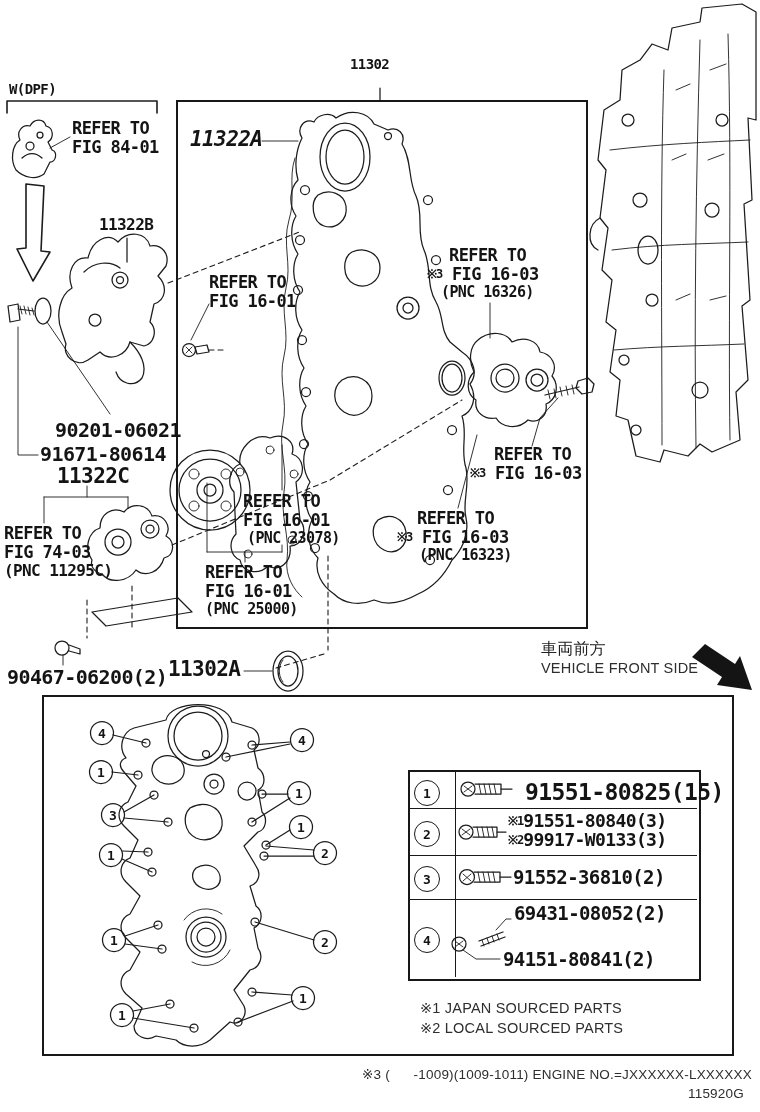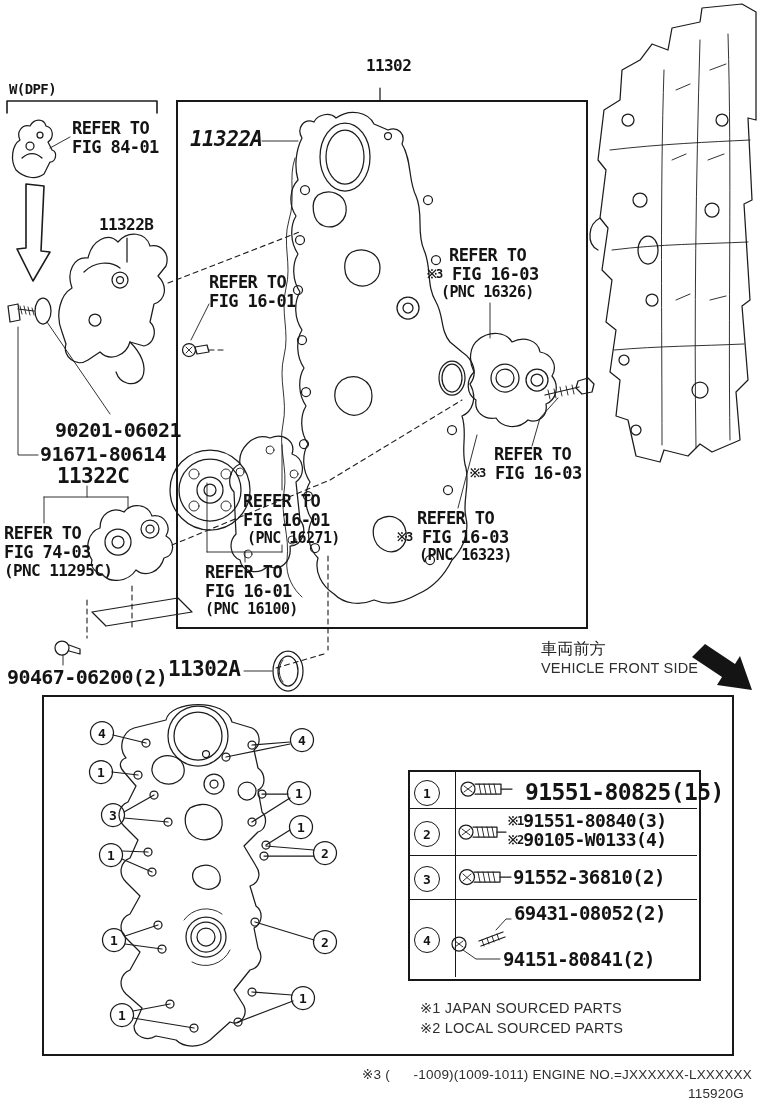--- a/index.html
+++ b/index.html
@@ -314,21 +314,21 @@
     </g>
   </svg>
 
   <div class="lbl" style="left:9px;top:82px;font-size:14px;">W(DPF)</div>
 
   <div class="lbl" style="left:72px;top:119px;font-size:17px;">
     <span class="ln">REFER TO</span>
     <span class="ln">FIG 84-01</span>
   </div>
 
-  <div class="lbl" style="left:350px;top:57px;font-size:16px;margin-left:16px;">11302</div>
+  <div class="lbl" style="left:350px;top:57px;font-size:14px;">11302</div>
 
   <div class="lbl" style="left:190px;top:128px;font-size:21px;font-style:italic;">11322A</div>
 
   <div class="lbl" style="left:99px;top:216px;font-size:16px;">11322B</div>
 
   <div class="lbl" style="left:209px;top:273px;font-size:17px;">
     <span class="ln">REFER TO</span>
     <span class="ln">FIG 16-01</span>
   </div>
 
@@ -349,51 +349,51 @@
 
   <div class="lbl" style="left:4px;top:524px;font-size:17px;">
     <span class="ln">REFER TO</span>
     <span class="ln">FIG 74-03</span>
     <span class="ln" style="font-size:16px;">(PNC 11295C)</span>
   </div>
 
   <div class="lbl" style="left:243px;top:492px;font-size:17px;">
     <span class="ln">REFER TO</span>
     <span class="ln">FIG 16-01</span>
-    <span class="ln" style="padding-left:4px;font-size:15px;">(PNC 16271)</span>
+    <span class="ln" style="padding-left:4px;font-size:15px;">(PNC 23078)</span>
   </div>
 
   <div class="lbl" style="left:397px;top:509px;font-size:17px;">
     <span class="ln" style="padding-left:20px;">REFER TO</span>
     <span class="ln"><span class="pfx">※3</span> <span>FIG 16-03</span></span>
     <span class="ln" style="padding-left:22px;font-size:15px;">(PNC 16323)</span>
   </div>
 
   <div class="lbl" style="left:205px;top:563px;font-size:17px;">
     <span class="ln">REFER TO</span>
     <span class="ln">FIG 16-01</span>
-    <span class="ln" style="font-size:15px;">(PNC 16100)</span>
+    <span class="ln" style="font-size:15px;">(PNC 25000)</span>
   </div>
 
   <div class="lbl" style="left:7px;top:666px;font-size:20px;">90467-06200(2)</div>
   <div class="lbl" style="left:168px;top:658px;font-size:21px;">11302A</div>
 
   <div class="thin" style="left:541px;top:639px;font-size:16px;color:#222;">車両前方</div>
   <div class="thin" style="left:541px;top:660px;font-size:14.5px;">VEHICLE FRONT SIDE</div>
 
   <div class="cnum" style="left:414px;top:780px;">1</div>
   <div class="cnum" style="left:414px;top:821px;">2</div>
   <div class="cnum" style="left:414px;top:866px;">3</div>
   <div class="cnum" style="left:414px;top:927px;">4</div>
 
   <div class="lbl" style="left:525px;top:779px;font-size:23px;text-align:right;">91551-80825(15)</div>
 
   <div class="lbl" style="left:508px;top:812px;font-size:18px;line-height:1.05;">
     <span class="ln"><span class="pfx">※1</span><span>91551-80840(3)</span></span>
-    <span class="ln"><span class="pfx">※2</span><span>90105-W0133(4)</span></span>
+    <span class="ln"><span class="pfx">※2</span><span>99917-W0133(3)</span></span>
   </div>
 
   <div class="lbl" style="left:513px;top:867px;font-size:19px;">91552-36810(2)</div>
   <div class="lbl" style="left:514px;top:903px;font-size:19px;">69431-08052(2)</div>
   <div class="lbl" style="left:503px;top:949px;font-size:19px;">94151-80841(2)</div>
 
   <div class="thin" style="left:420px;top:1000px;font-size:14.5px;">※1 JAPAN SOURCED PARTS</div>
   <div class="thin" style="left:420px;top:1020px;font-size:14.5px;">※2 LOCAL SOURCED PARTS</div>
   <div class="thin" style="left:362px;top:1066px;font-size:13.5px;">※3 (      -1009)(1009-1011) ENGINE NO.=JXXXXXX-LXXXXXX</div>
   <div class="thin" style="left:688px;top:1086px;font-size:13.5px;">115920G</div>

